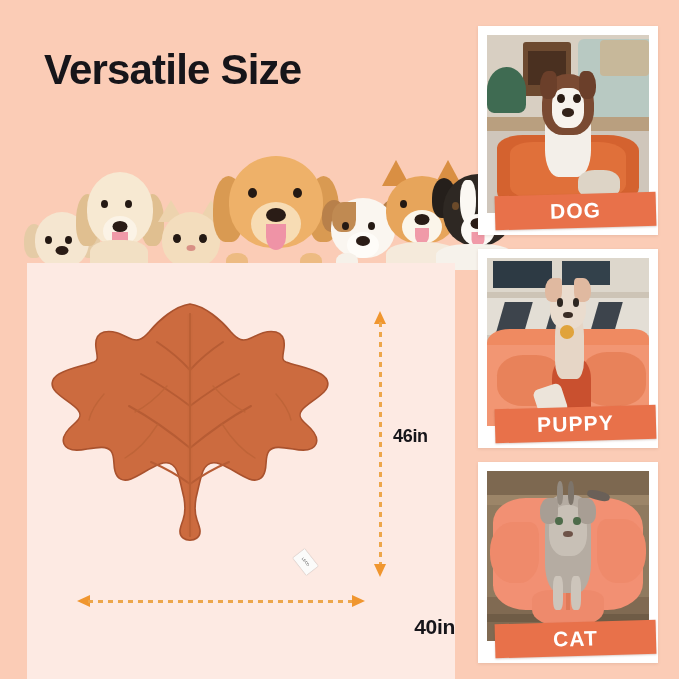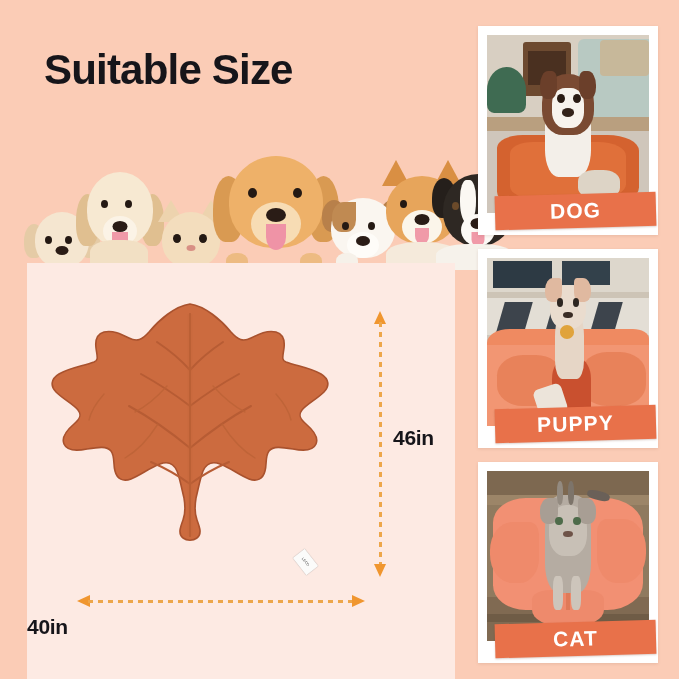--- a/index.html
+++ b/index.html
@@ -93,38 +93,38 @@
     background:repeating-linear-gradient(to bottom,#eda64a 0 5px,transparent 5px 10px);
   }
   #dim-vertical .arrow-up, #dim-vertical .arrow-dn {
     position:absolute; left:1px; width:0; height:0;
     border-left:6.5px solid transparent; border-right:6.5px solid transparent;
   }
   #dim-vertical .arrow-up { top:0; border-bottom:13px solid #f0962f; }
   #dim-vertical .arrow-dn { bottom:0; border-top:13px solid #f0962f; }
   #label-46 {
     position:absolute; left:366px; top:163px;
-    font-size:21px; font-weight:bold; color:#16151a; letter-spacing:-0.3px;
+    font-size:18px; font-weight:bold; color:#16151a; letter-spacing:-0.3px;
   }
 
   #dim-horizontal {
     position:absolute; left:50px; top:331px; width:288px; height:14px;
   }
   #dim-horizontal .hline {
     position:absolute; top:6px; left:11px; right:11px; height:3px;
     background:repeating-linear-gradient(to right,#eda64a 0 5px,transparent 5px 10px);
   }
   #dim-horizontal .arrow-l, #dim-horizontal .arrow-r {
     position:absolute; top:1px; width:0; height:0;
     border-top:6.5px solid transparent; border-bottom:6.5px solid transparent;
   }
   #dim-horizontal .arrow-l { left:0; border-right:13px solid #f0962f; }
   #dim-horizontal .arrow-r { right:0; border-left:13px solid #f0962f; }
   #label-40 {
-    position:absolute; left:0; right:0; top:352px; text-align:left;
+    position:absolute; left:0; right:0; top:352px; text-align:right;
     font-size:21px; font-weight:bold; color:#16151a; letter-spacing:-0.3px;
   }
 
   
   #card-column { position:absolute; left:478px; top:26px; width:180px; }
   .photo-card {
     position:relative; width:180px; background:#ffffff;
     padding:9px 9px 22px 9px; margin-bottom:14px;
     box-shadow:0 1px 3px rgba(120,70,50,.14);
   }
@@ -149,21 +149,21 @@
   
   .scene { position:absolute; inset:0; }
   .sc { position:absolute; }
 </style>
 </head>
 <body>
 
 <div id="left-column">
 
   <div id="headline-block">
-    <div id="title">Suitable Size</div>
+    <div id="title">Versatile Size</div>
   </div>
 
   <div id="pet-group">
 
     <div class="pet" style="left:8px; width:72px; height:62px;">
       <div class="ear" style="left:-2px; top:16px; width:20px; height:34px; background:#e5cba6;"></div>
       <div class="ear" style="right:-2px; top:16px; width:20px; height:34px; background:#e5cba6;"></div>
       <div class="head" style="top:4px; width:54px; height:56px; background:#f5e6d0;"></div>
       <div class="eye" style="left:19px; top:28px;"></div>
       <div class="eye" style="left:39px; top:28px;"></div>

